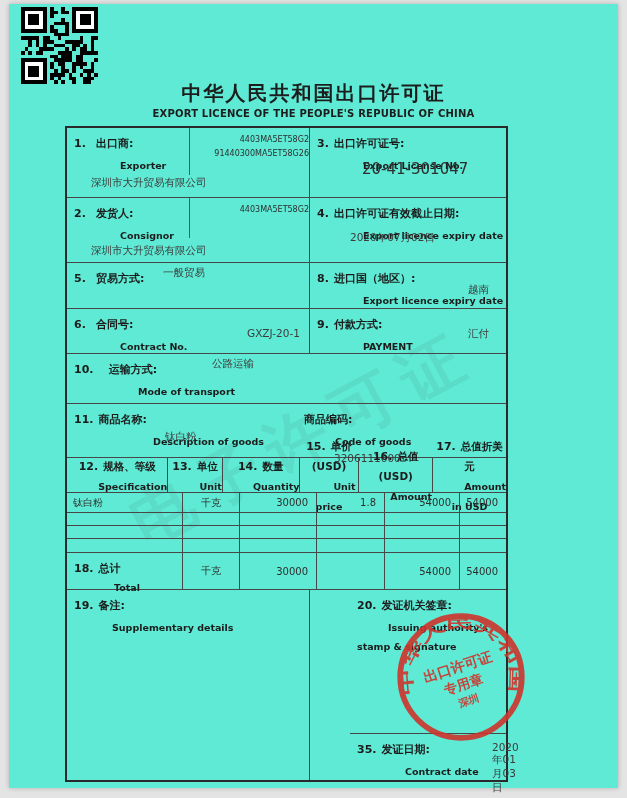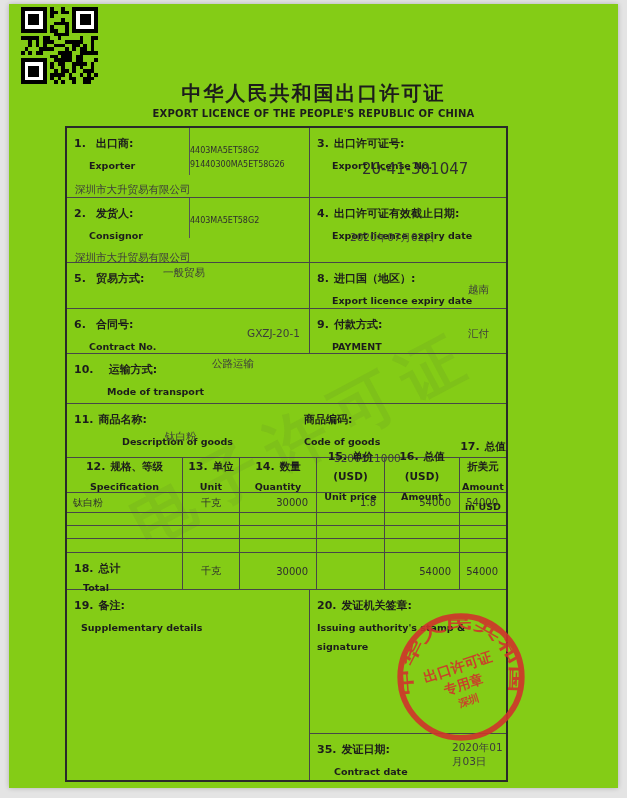--- a/index.html
+++ b/index.html
@@ -5,61 +5,61 @@
   html,body{margin:0;padding:0;}
   body{
     width:627px;height:798px;overflow:hidden;
     background:#e4e4e4;
     font-family:"DejaVu Sans","Liberation Sans",sans-serif;
     color:#1c1c1c;
     -webkit-font-smoothing:antialiased;
   }
   .page{
     position:absolute;left:9px;top:4px;width:609px;height:784px;
-    background:#84cc16;box-shadow:0 0 5px rgba(0,0,0,.22);
+    background:#5eead4;box-shadow:0 0 5px rgba(0,0,0,.22);
   }
   
   .qr{position:absolute;left:12px;top:3px;width:77px;height:77px;}
   .qr svg{width:100%;height:100%;}
   
   .title-zh{position:absolute;left:0;right:0;top:76px;text-align:center;
     font-size:20px;font-weight:700;letter-spacing:2px;}
   .title-en{position:absolute;left:0;right:0;top:104px;text-align:center;
     font-size:10px;font-weight:700;letter-spacing:.2px;}
   
   .watermark{
     position:absolute;left:110px;top:380px;width:420px;height:120px;
     transform:rotate(-28deg);
     font-size:62px;letter-spacing:14px;color:rgba(60,60,60,.08);
     font-weight:700;white-space:nowrap;pointer-events:none;
   }
   
   .tbl{position:absolute;left:56px;top:122px;width:443px;height:656px;
     border:2px solid #2a2a2a;box-sizing:border-box;background:transparent;}
   .row{display:flex;border-bottom:1px solid #474747;box-sizing:border-box;}
-  .row:last-child{border-bottom:none;}
+  .row:last-child{border-bottom:none;gap:40px;}
   .c{position:relative;box-sizing:border-box;}
   .cl{width:243px;border-right:1px solid #474747;}
   .cr{flex:1;}
   .h70{height:70px}.h65{height:65px}.h46{height:46px}.h45{height:45px}
   .h50{height:50px}.h54{height:54px}.h35{height:35px}.h20{height:20px}
   .h13{height:13px}.h14{height:14px}.h37{height:37px}.h190{height:190px}
   .h144{height:144px}
   .no,.zh{font-weight:700;font-size:11px;}
-  .en{font-weight:700;font-size:9.5px;}
+  .en{font-weight:700;font-size:9.5px;margin-left:31px;}
   .val{font-size:10.5px;color:#3c3c3c;}
   .abs{position:absolute;}
   .line1{padding:4px 0 0 7px;white-space:nowrap;}
   .line2{padding:3px 0 0 22px;}
   .split{display:flex;}
   .lblblock{width:122px;box-sizing:border-box;}
-  .codes{flex:1;text-align:left;font-size:8px;color:#2e2e2e;
-    border-left:1px solid #555;padding-top:16px;line-height:1.7;box-sizing:border-box;}
+  .codes{flex:1;text-align:right;font-size:8px;color:#2e2e2e;
+    border-left:1px solid #555;padding-top:5px;line-height:1.7;box-sizing:border-box;}
   .cd1{height:47px;} .cd2{height:40px;}
-  .company{padding-left:8px;font-size:10.5px;color:#3c3c3c;margin-top:8px;}
+  .company{padding-left:24px;font-size:10.5px;color:#3c3c3c;margin-top:1px;}
   .bigval{font-size:15px;color:#2e2e2e;}
   
   .gc{border-right:1px solid #474747;box-sizing:border-box;position:relative;}
   .gc:last-child{border-right:none;}
   .w1{width:116px}.w2{width:57px}.w3{width:77px}.w4{width:68px}.w5{width:75px}.w6{flex:1}
   .ghead{display:flex;flex-direction:column;align-items:center;justify-content:center;
     text-align:center;line-height:1.25;}
   .ghead .zh{font-size:10.5px;}
   .gcell{display:flex;align-items:center;font-size:10px;color:#2e2e2e;}
   .ga-l{justify-content:flex-start;padding-left:6px;}

